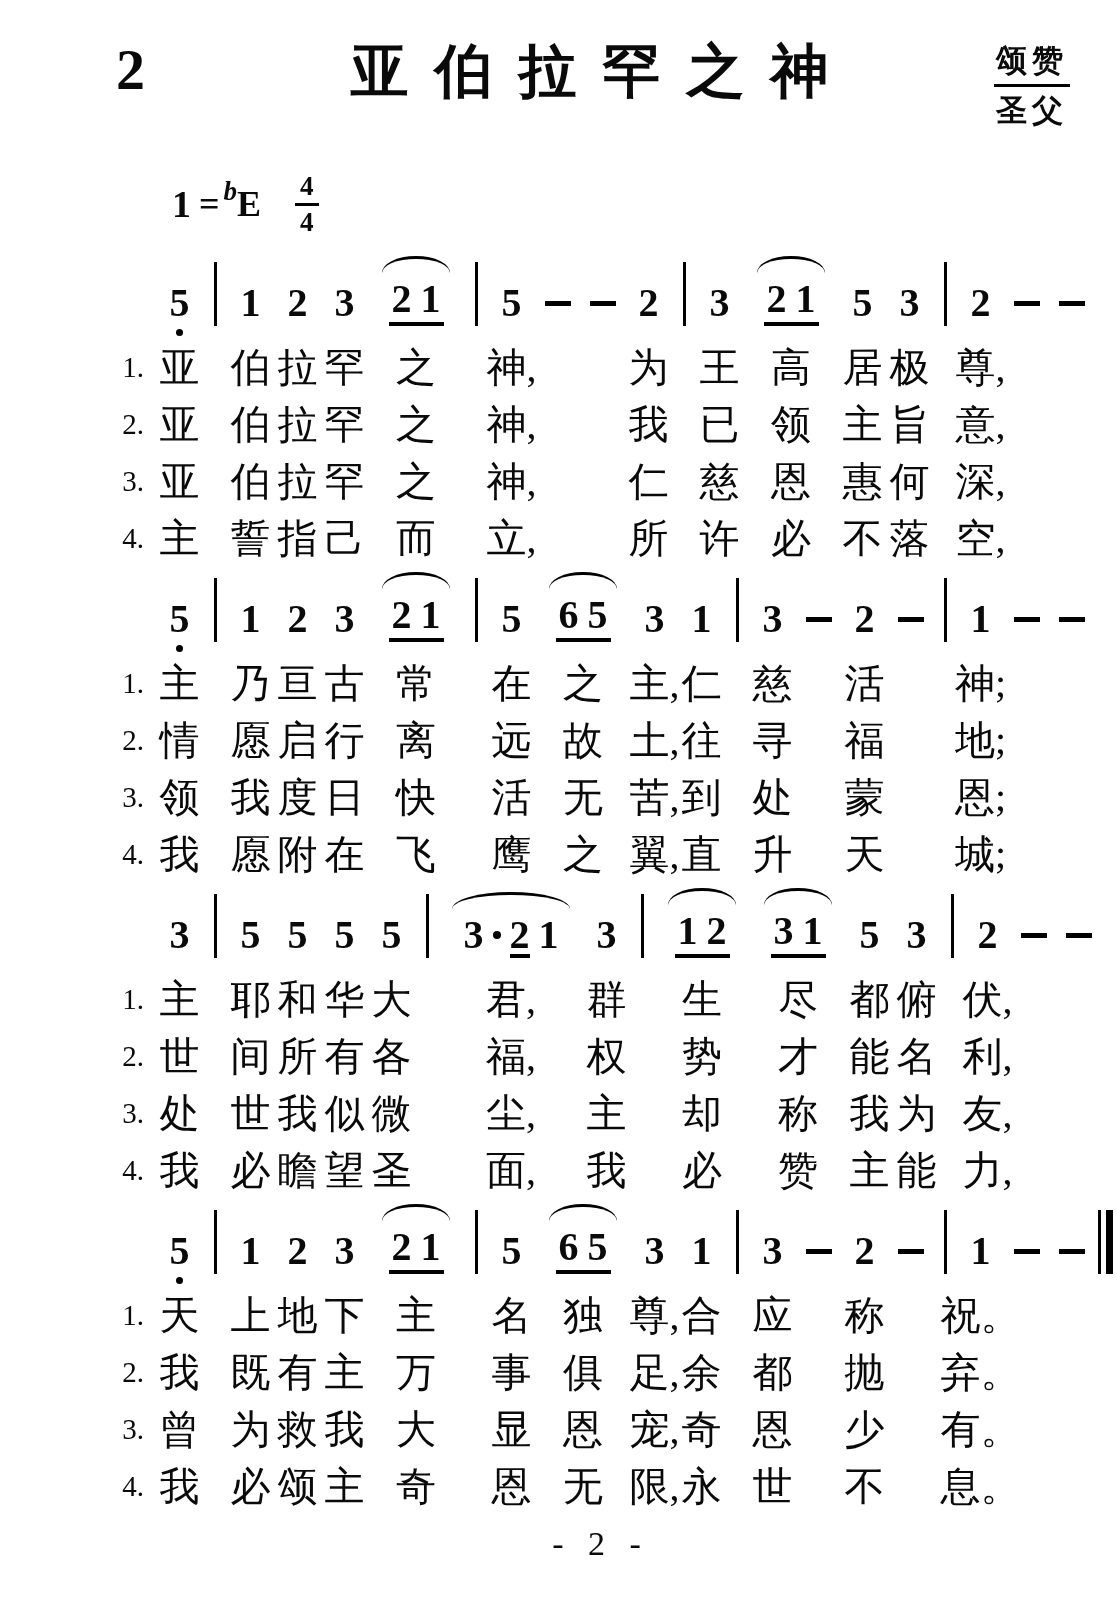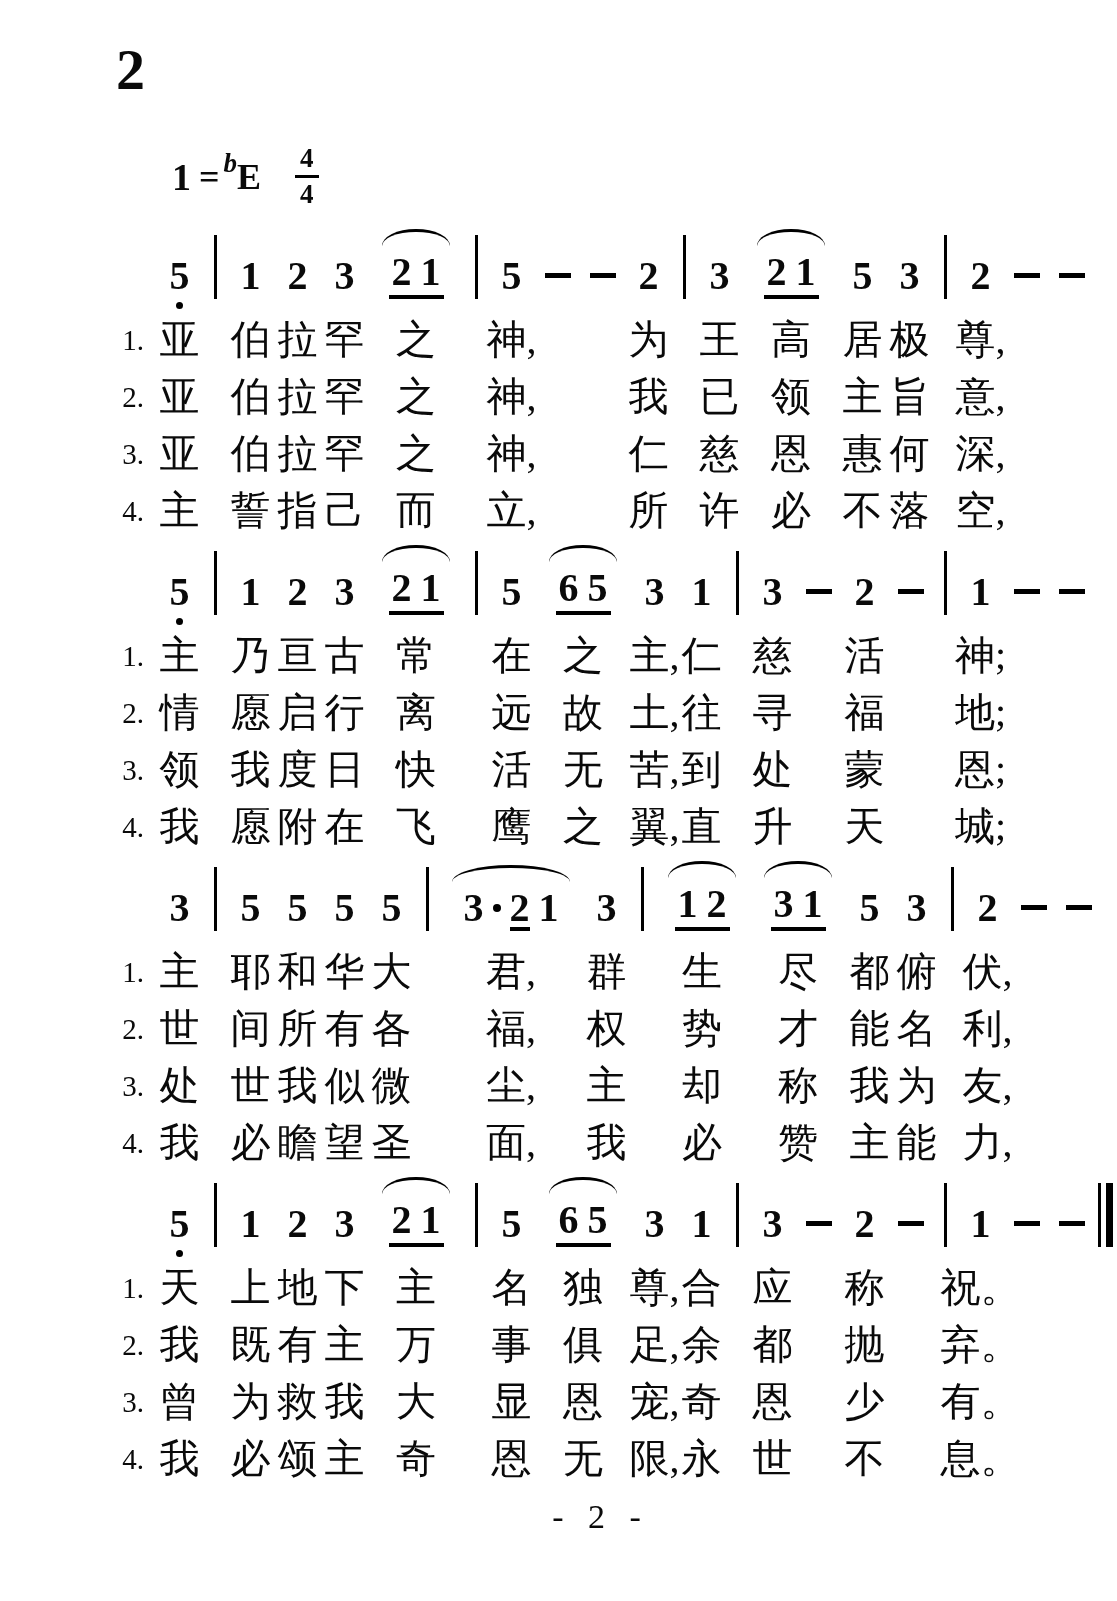--- a/index.html
+++ b/index.html
@@ -61,20 +61,25 @@
   
   .footer{text-align:center;font-size:34px;letter-spacing:8px;margin-top:10px;font-weight:400;}
 </style>
 </head>
 <body>
 
 <div class="page">
 
   <div class="header">
     <div class="hymn-no">2</div>
+    <div class="title">亚伯拉罕之神</div>
+    <div class="category">
+      <span class="cat-top">颂赞</span>
+      <span class="cat-bottom">圣父</span>
+    </div>
   </div>
 
   <div class="keysig">
     <span class="tonic">1</span>
     <span class="eq">=</span>
     <span class="flat">b</span>
     <span class="keyletter">E</span>
     <span class="meter">
       <span class="m-top">4</span>
       <span class="m-bot">4</span>

